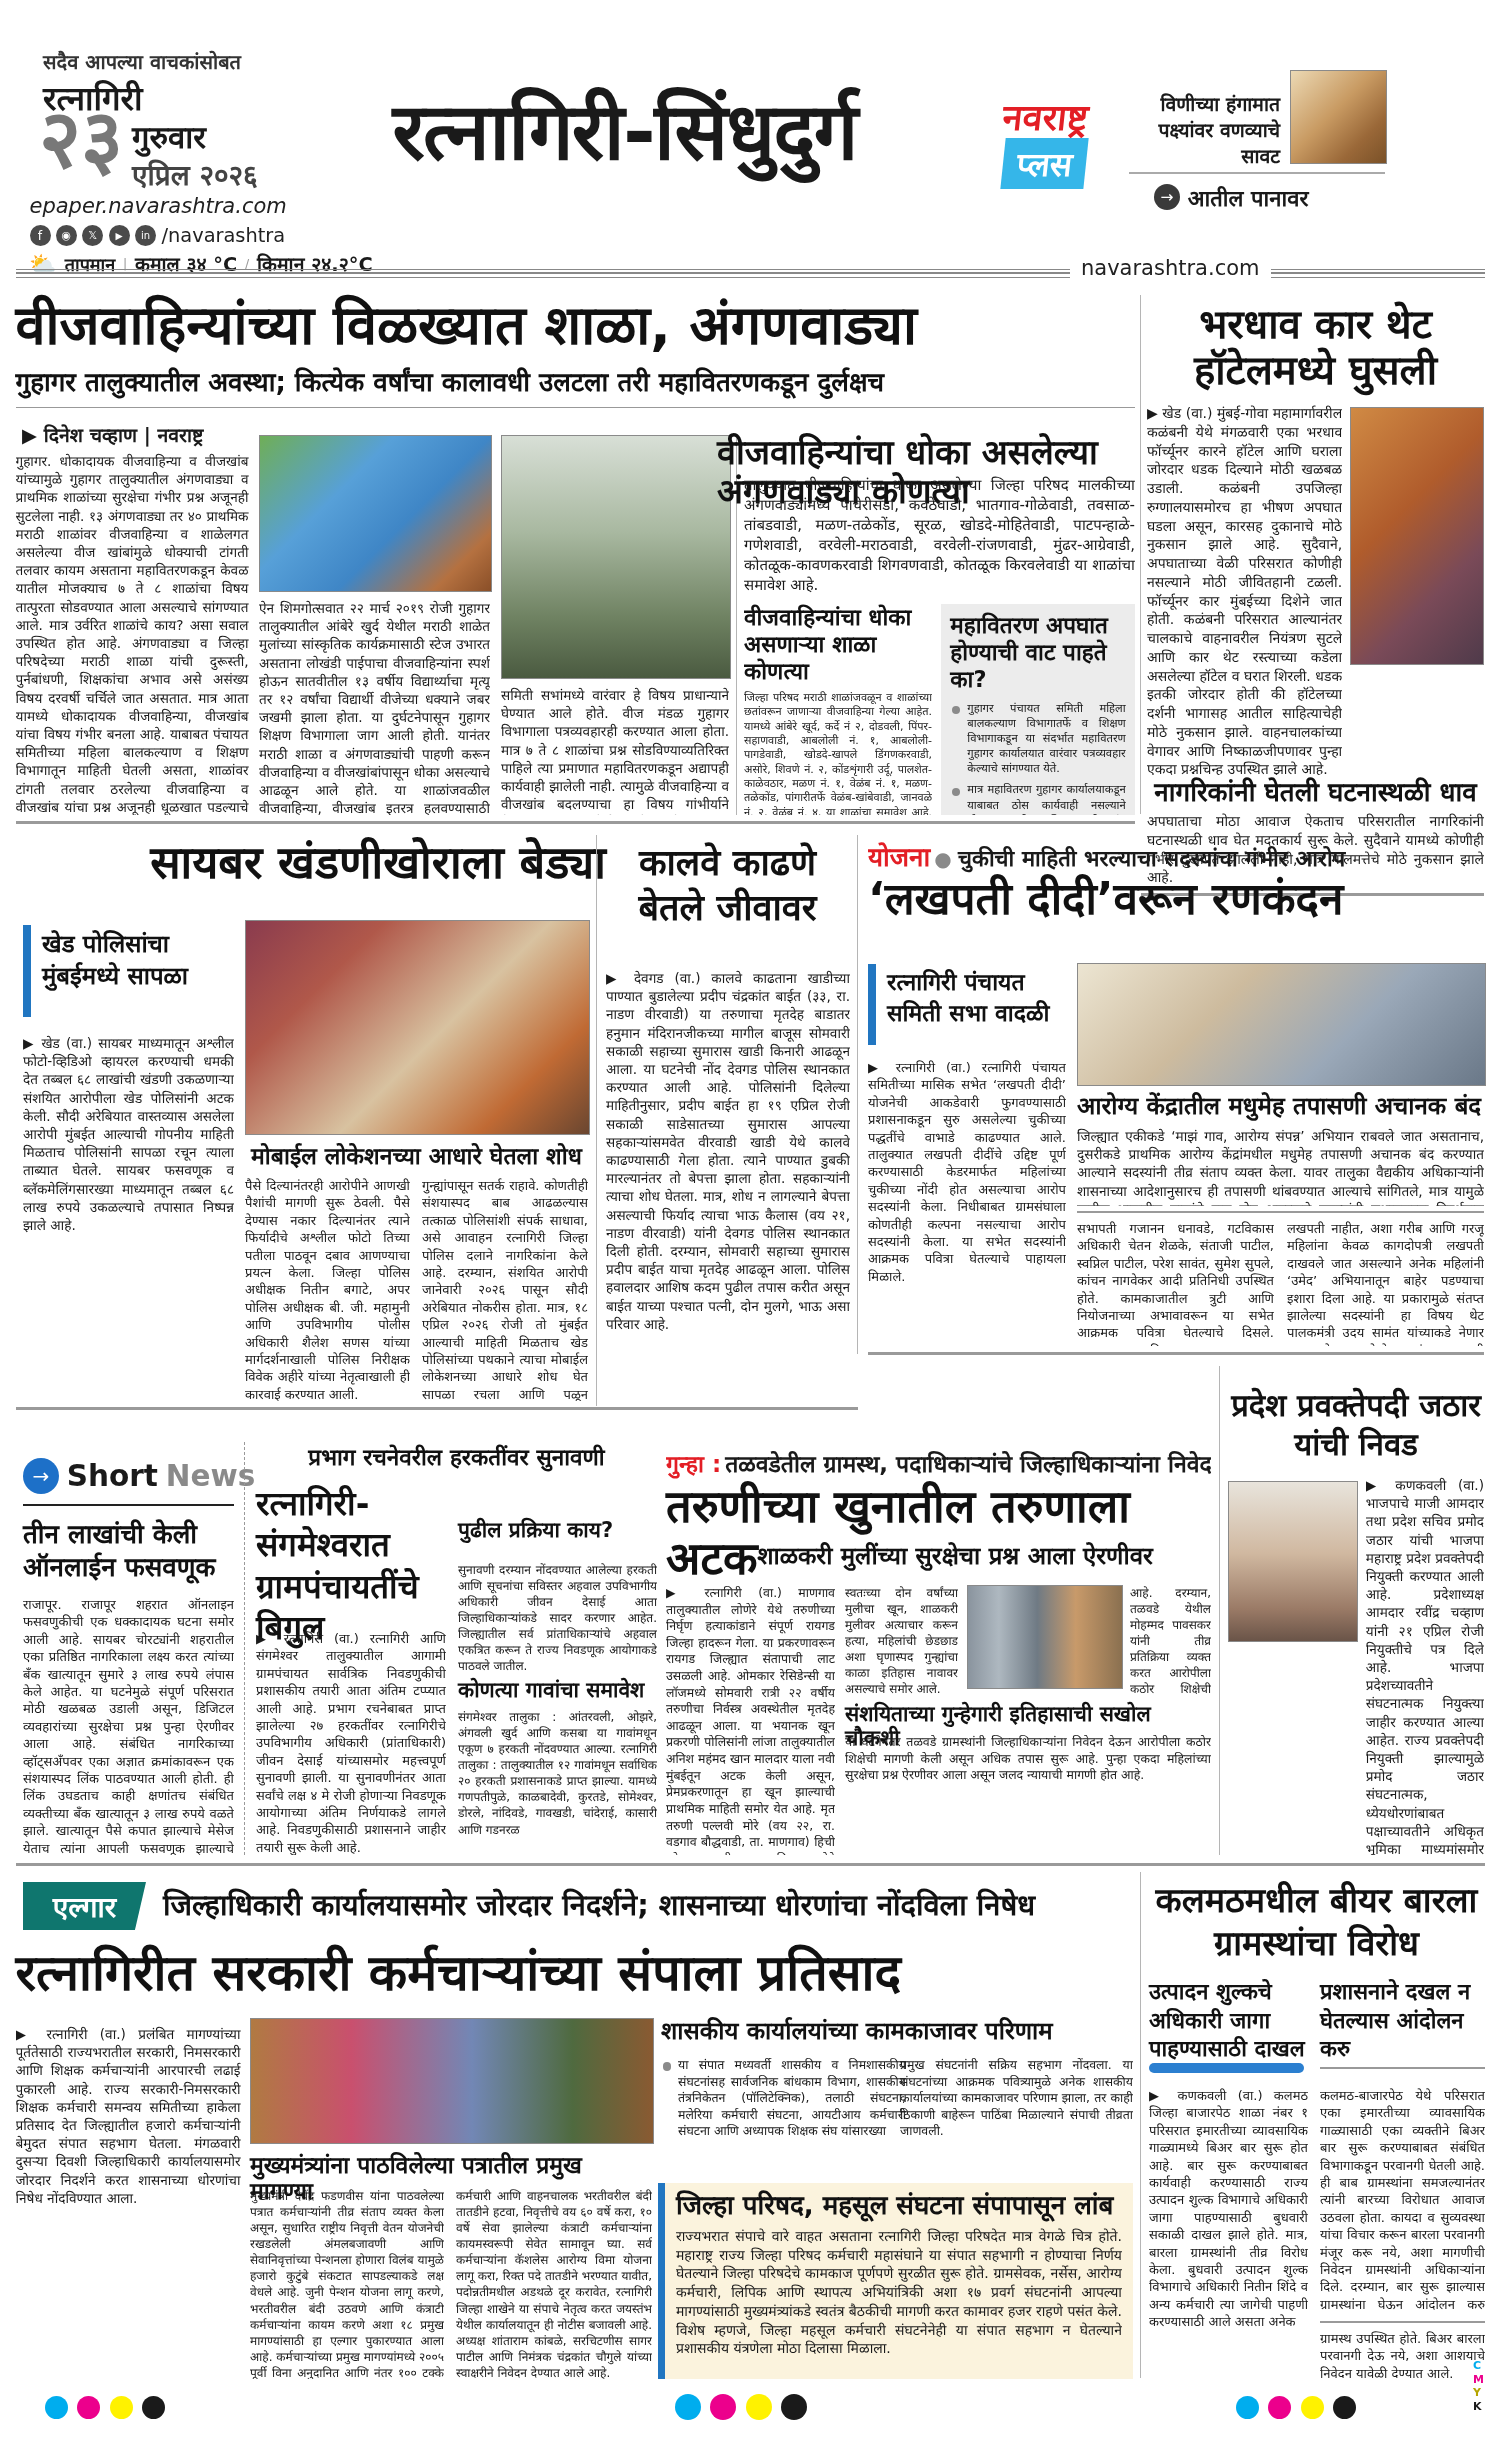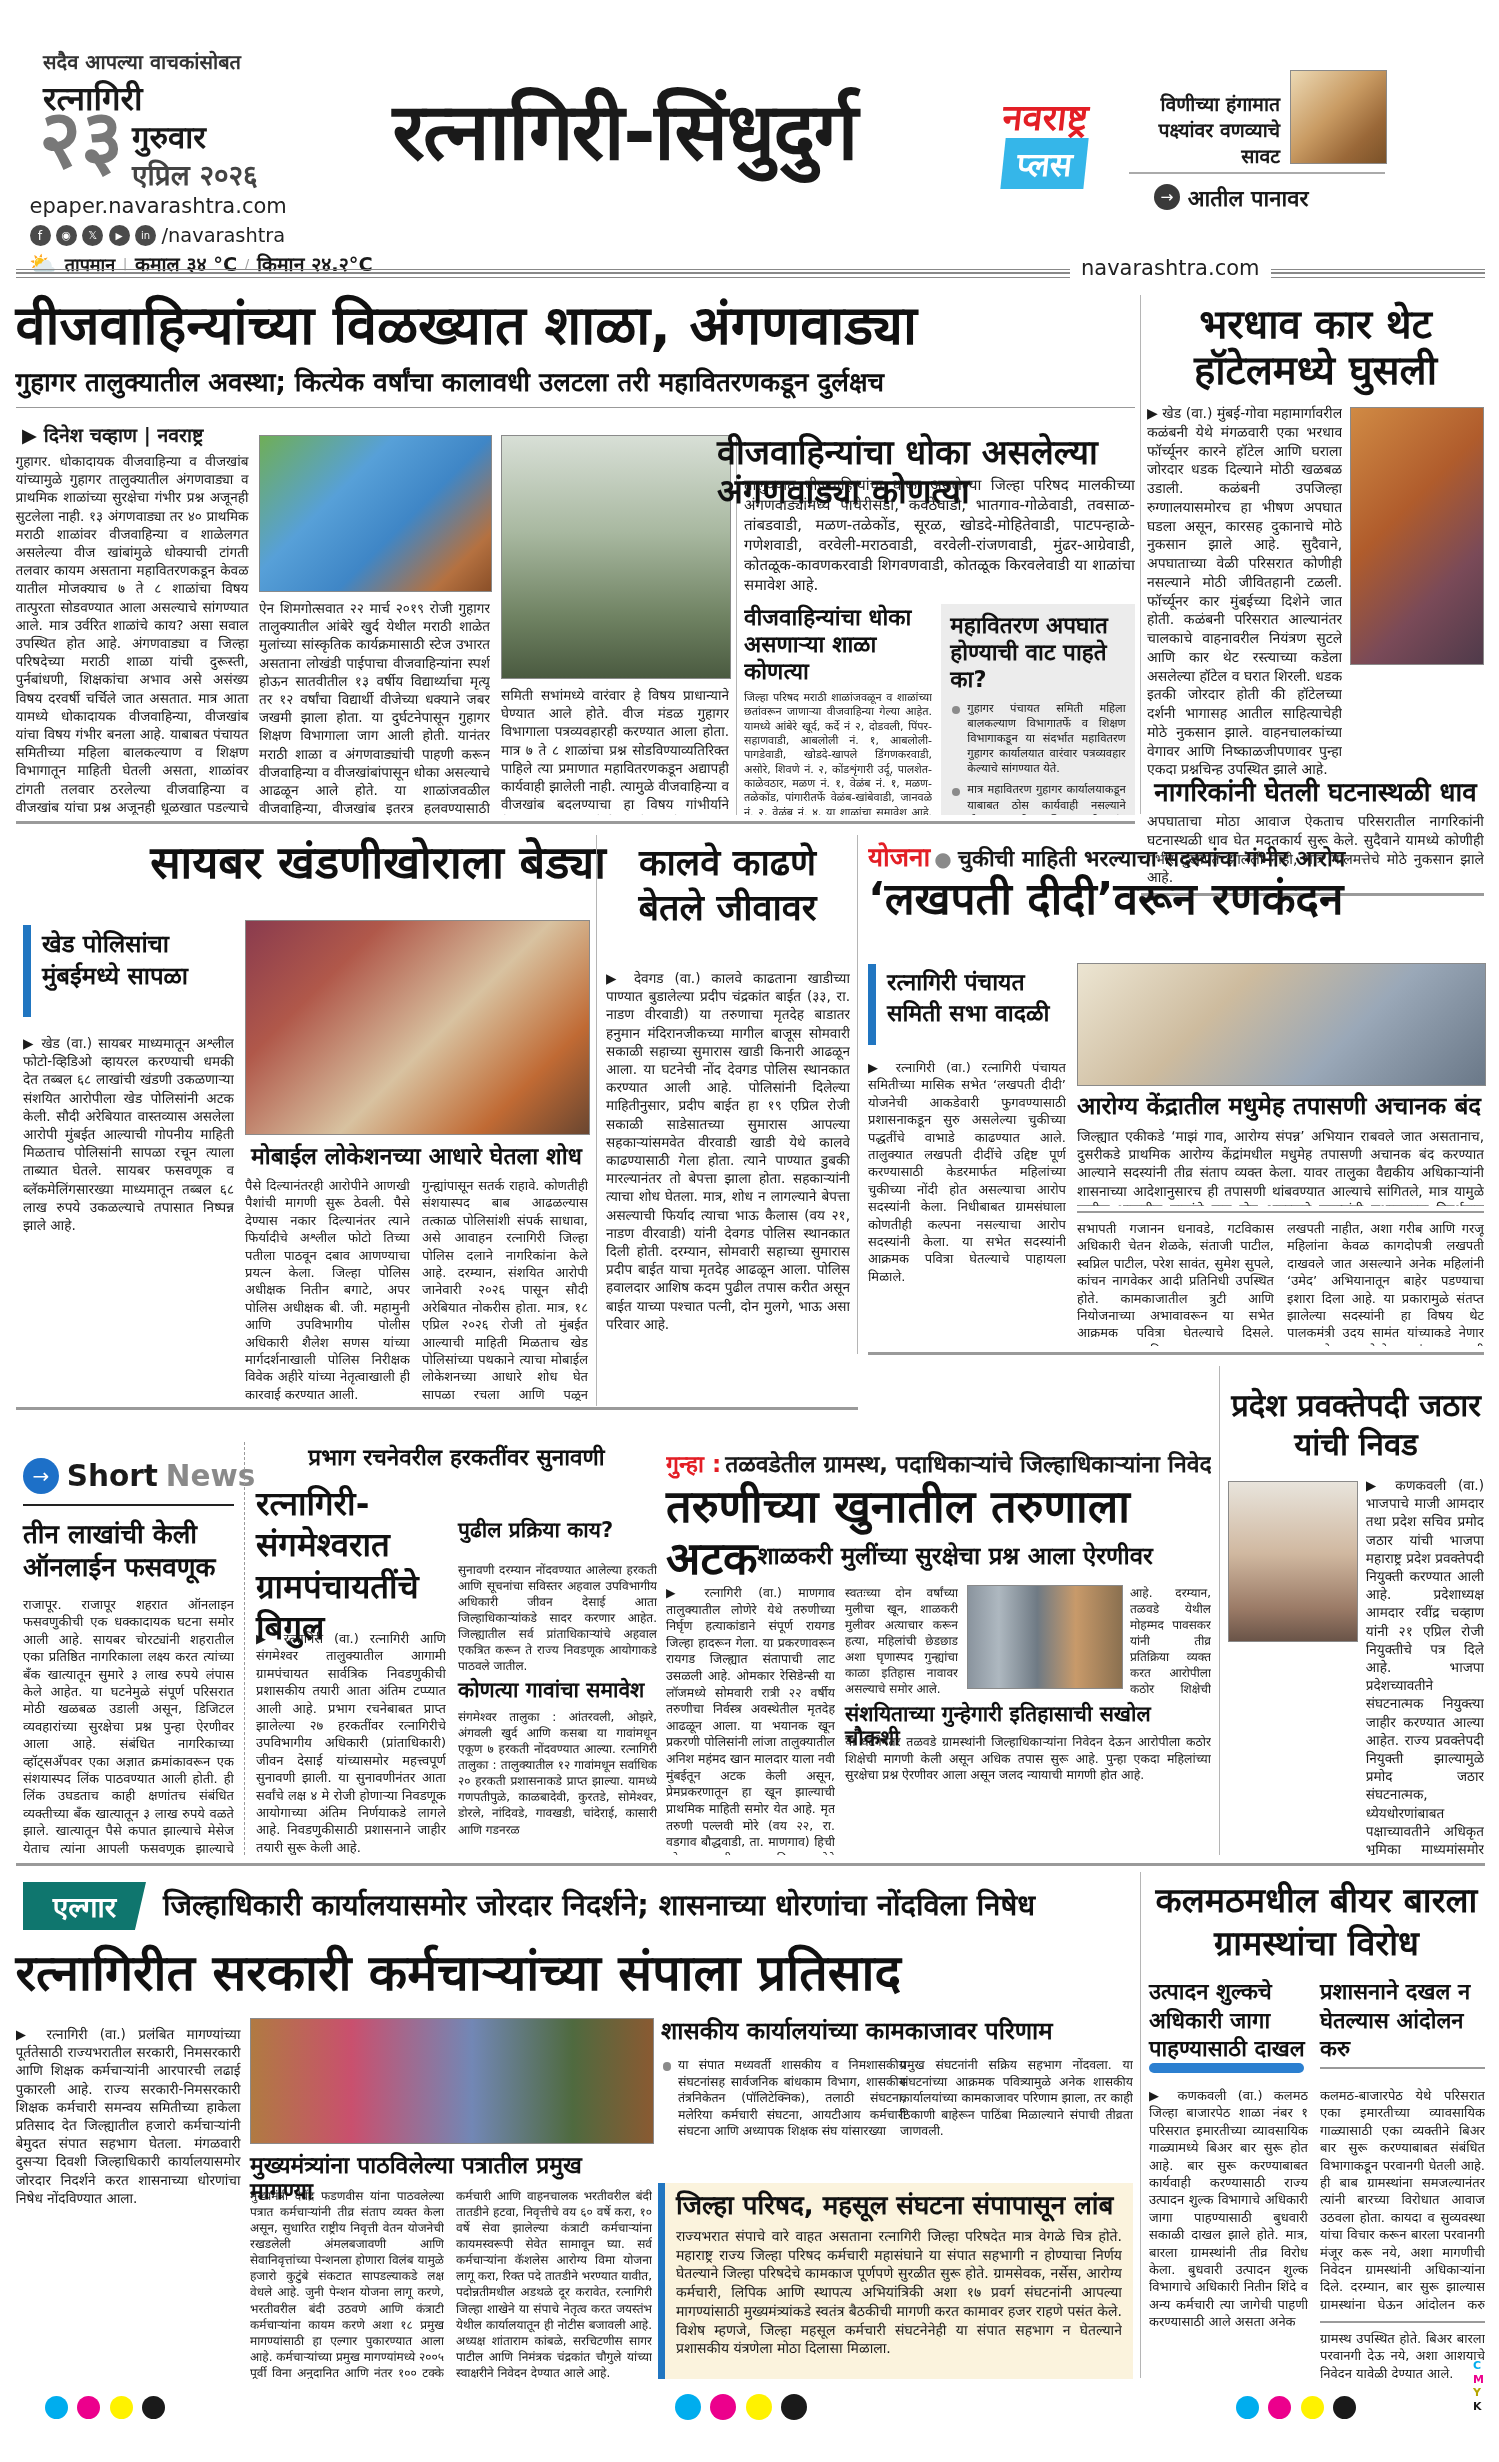--- a/index.html
+++ b/index.html
@@ -27,21 +27,21 @@
 </head>
 <body>
 
 <div id="page">
 
   <div class="abs b" style="left:43px;top:48px;font-size:20px;color:#333;">सदैव आपल्या वाचकांसोबत</div>
   <div class="abs b" style="left:43px;top:75px;font-size:33px;">रत्नागिरी</div>
   <div class="abs b" style="left:39px;top:99px;font-size:81px;color:#787878;line-height:1;">२३</div>
   <div class="abs b" style="left:132px;top:115px;font-size:31px;">गुरुवार</div>
   <div class="abs b" style="left:132px;top:155px;font-size:28px;color:#444;">एप्रिल २०२६</div>
-  <div class="abs" style="left:29.5px;top:194px;font-size:21px;color:#222;">epaper.navarashtra.com</div>
+  <div class="abs" style="left:29.5px;top:194px;font-size:21px;color:#222;font-style:italic;">epaper.navarashtra.com</div>
 
   <div class="abs" style="left:29.5px;top:224px;display:flex;align-items:center;gap:5.4px;">
     <span class="circ" style="width:21px;height:21px;font-size:12.4px;">f</span>
     <span class="circ" style="width:21px;height:21px;font-size:11px;">◉</span>
     <span class="circ" style="width:21px;height:21px;font-size:11px;">𝕏</span>
     <span class="circ" style="width:21px;height:21px;font-size:9.3px;">▶</span>
     <span class="circ" style="width:21px;height:21px;font-size:10px;">in</span>
     <span style="font-size:19.4px;color:#222;">/navarashtra</span>
   </div>
 

